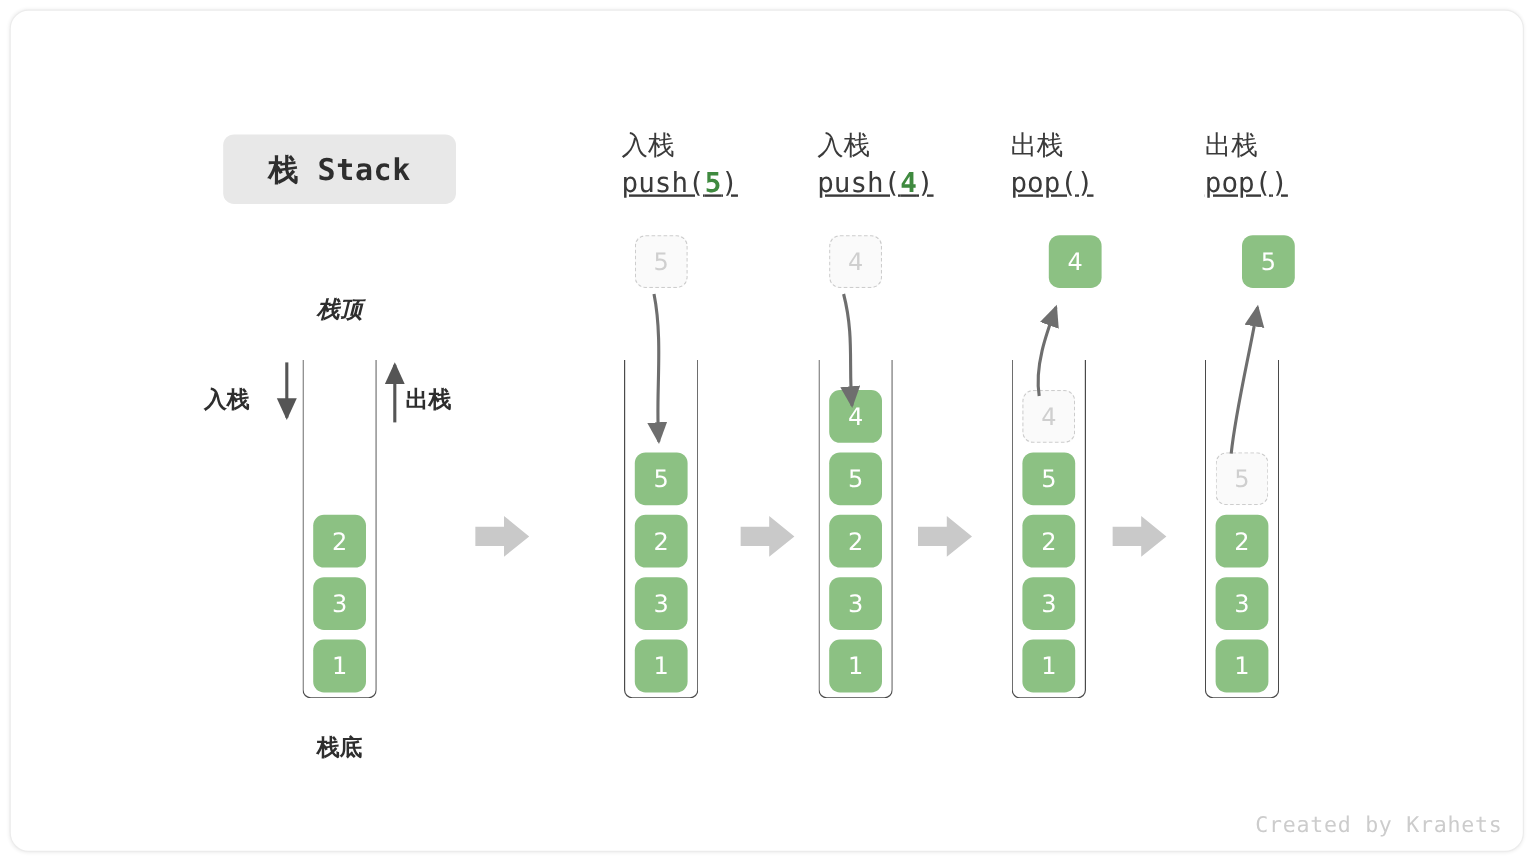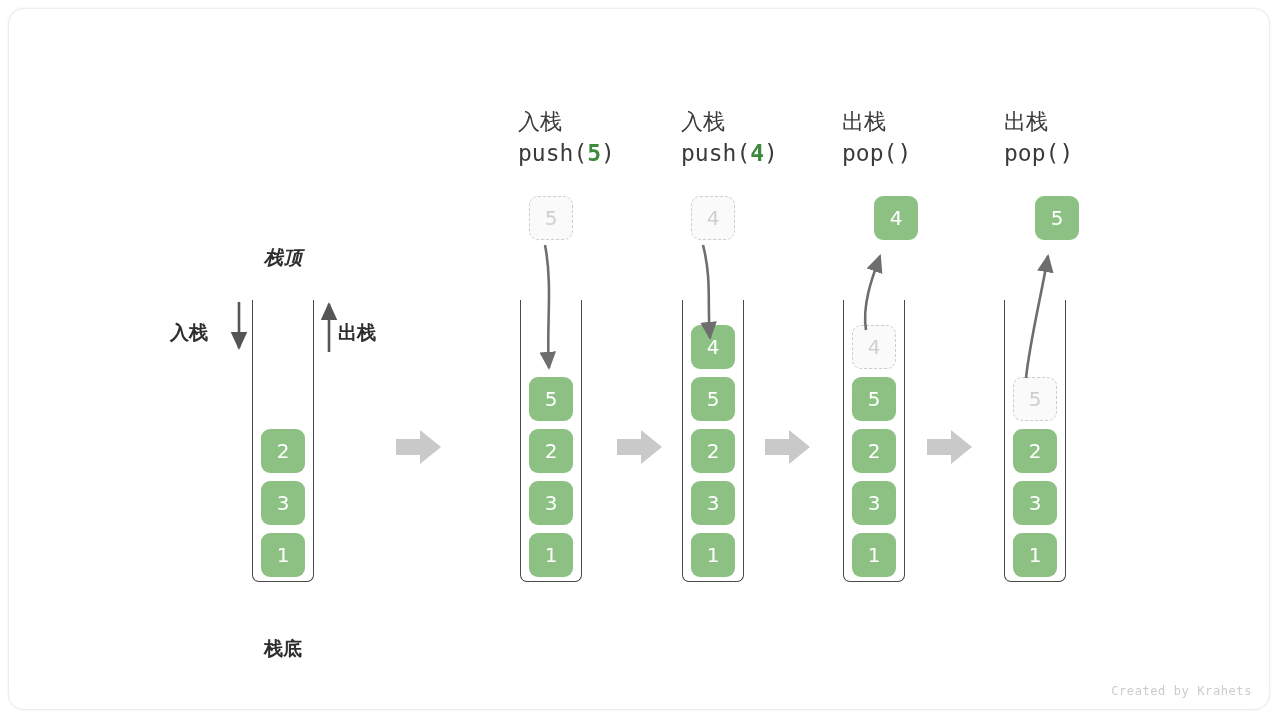--- a/index.html
+++ b/index.html
@@ -61,21 +61,21 @@
     font-size: 23px;
     color: #3a3a3a;
     line-height: 1.42;
     white-space: nowrap;
   }
   .panel-head .cn {
     font-family: "DejaVu Sans", "Liberation Sans", sans-serif;
     font-size: 22px;
     display: block;
   }
-  .panel-head .code { display: block; }
+  .panel-head .code { display: block; text-decoration: underline; }
   .panel-head .arg { color: #3f8a3f; font-weight: 700; }
 
   
   .stack-box {
     position: absolute;
     box-sizing: border-box;
     border-left: 1.6px solid #4a4a4a;
     border-right: 1.6px solid #4a4a4a;
     border-bottom: 1.6px solid #4a4a4a;
     border-top: none;
@@ -142,40 +142,41 @@
     height: 720px;
     pointer-events: none;
   }
 
   
   .credit {
     position: absolute;
     right: 28px;
     bottom: 22px;
     font-family: "DejaVu Sans Mono", "Liberation Mono", monospace;
-    font-size: 12px;
+    font-size: 18px;
     color: #cccccc;
     letter-spacing: 0.6px;
   }
 </style>
 </head>
 <body>
 
 <div id="canvas">
   <div class="frame"></div>
 
+  <div class="title-pill">栈 Stack</div>
 
   <div class="cap-label" style="left:238px; top:245px; width:90px;font-style:italic;">栈顶</div>
 
   <div class="side-label" style="left:170px; top:320px;">入栈</div>
   <div class="side-label" style="left:338px; top:320px;">出栈</div>
 
   <div class="stack-box" style="left:252px; top:300px; width:62px; height:282px;"></div>
 
-  <div class="cap-label" style="left:238px; top:636px; width:90px;">栈底</div>
+  <div class="cap-label" style="left:238px; top:610px; width:90px;">栈底</div>
 
   <div id="initial-cells">
       <div class="cell filled" style="left: 261px; top: 429px;">2</div>
       <div class="cell filled" style="left: 261px; top: 481px;">3</div>
       <div class="cell filled" style="left: 261px; top: 533px;">1</div>
     </div>
 
   <div id="steps-root">
       <div class="panel-head" style="left: 518px; top: 106px;">
         <span class="cn">入栈</span>

